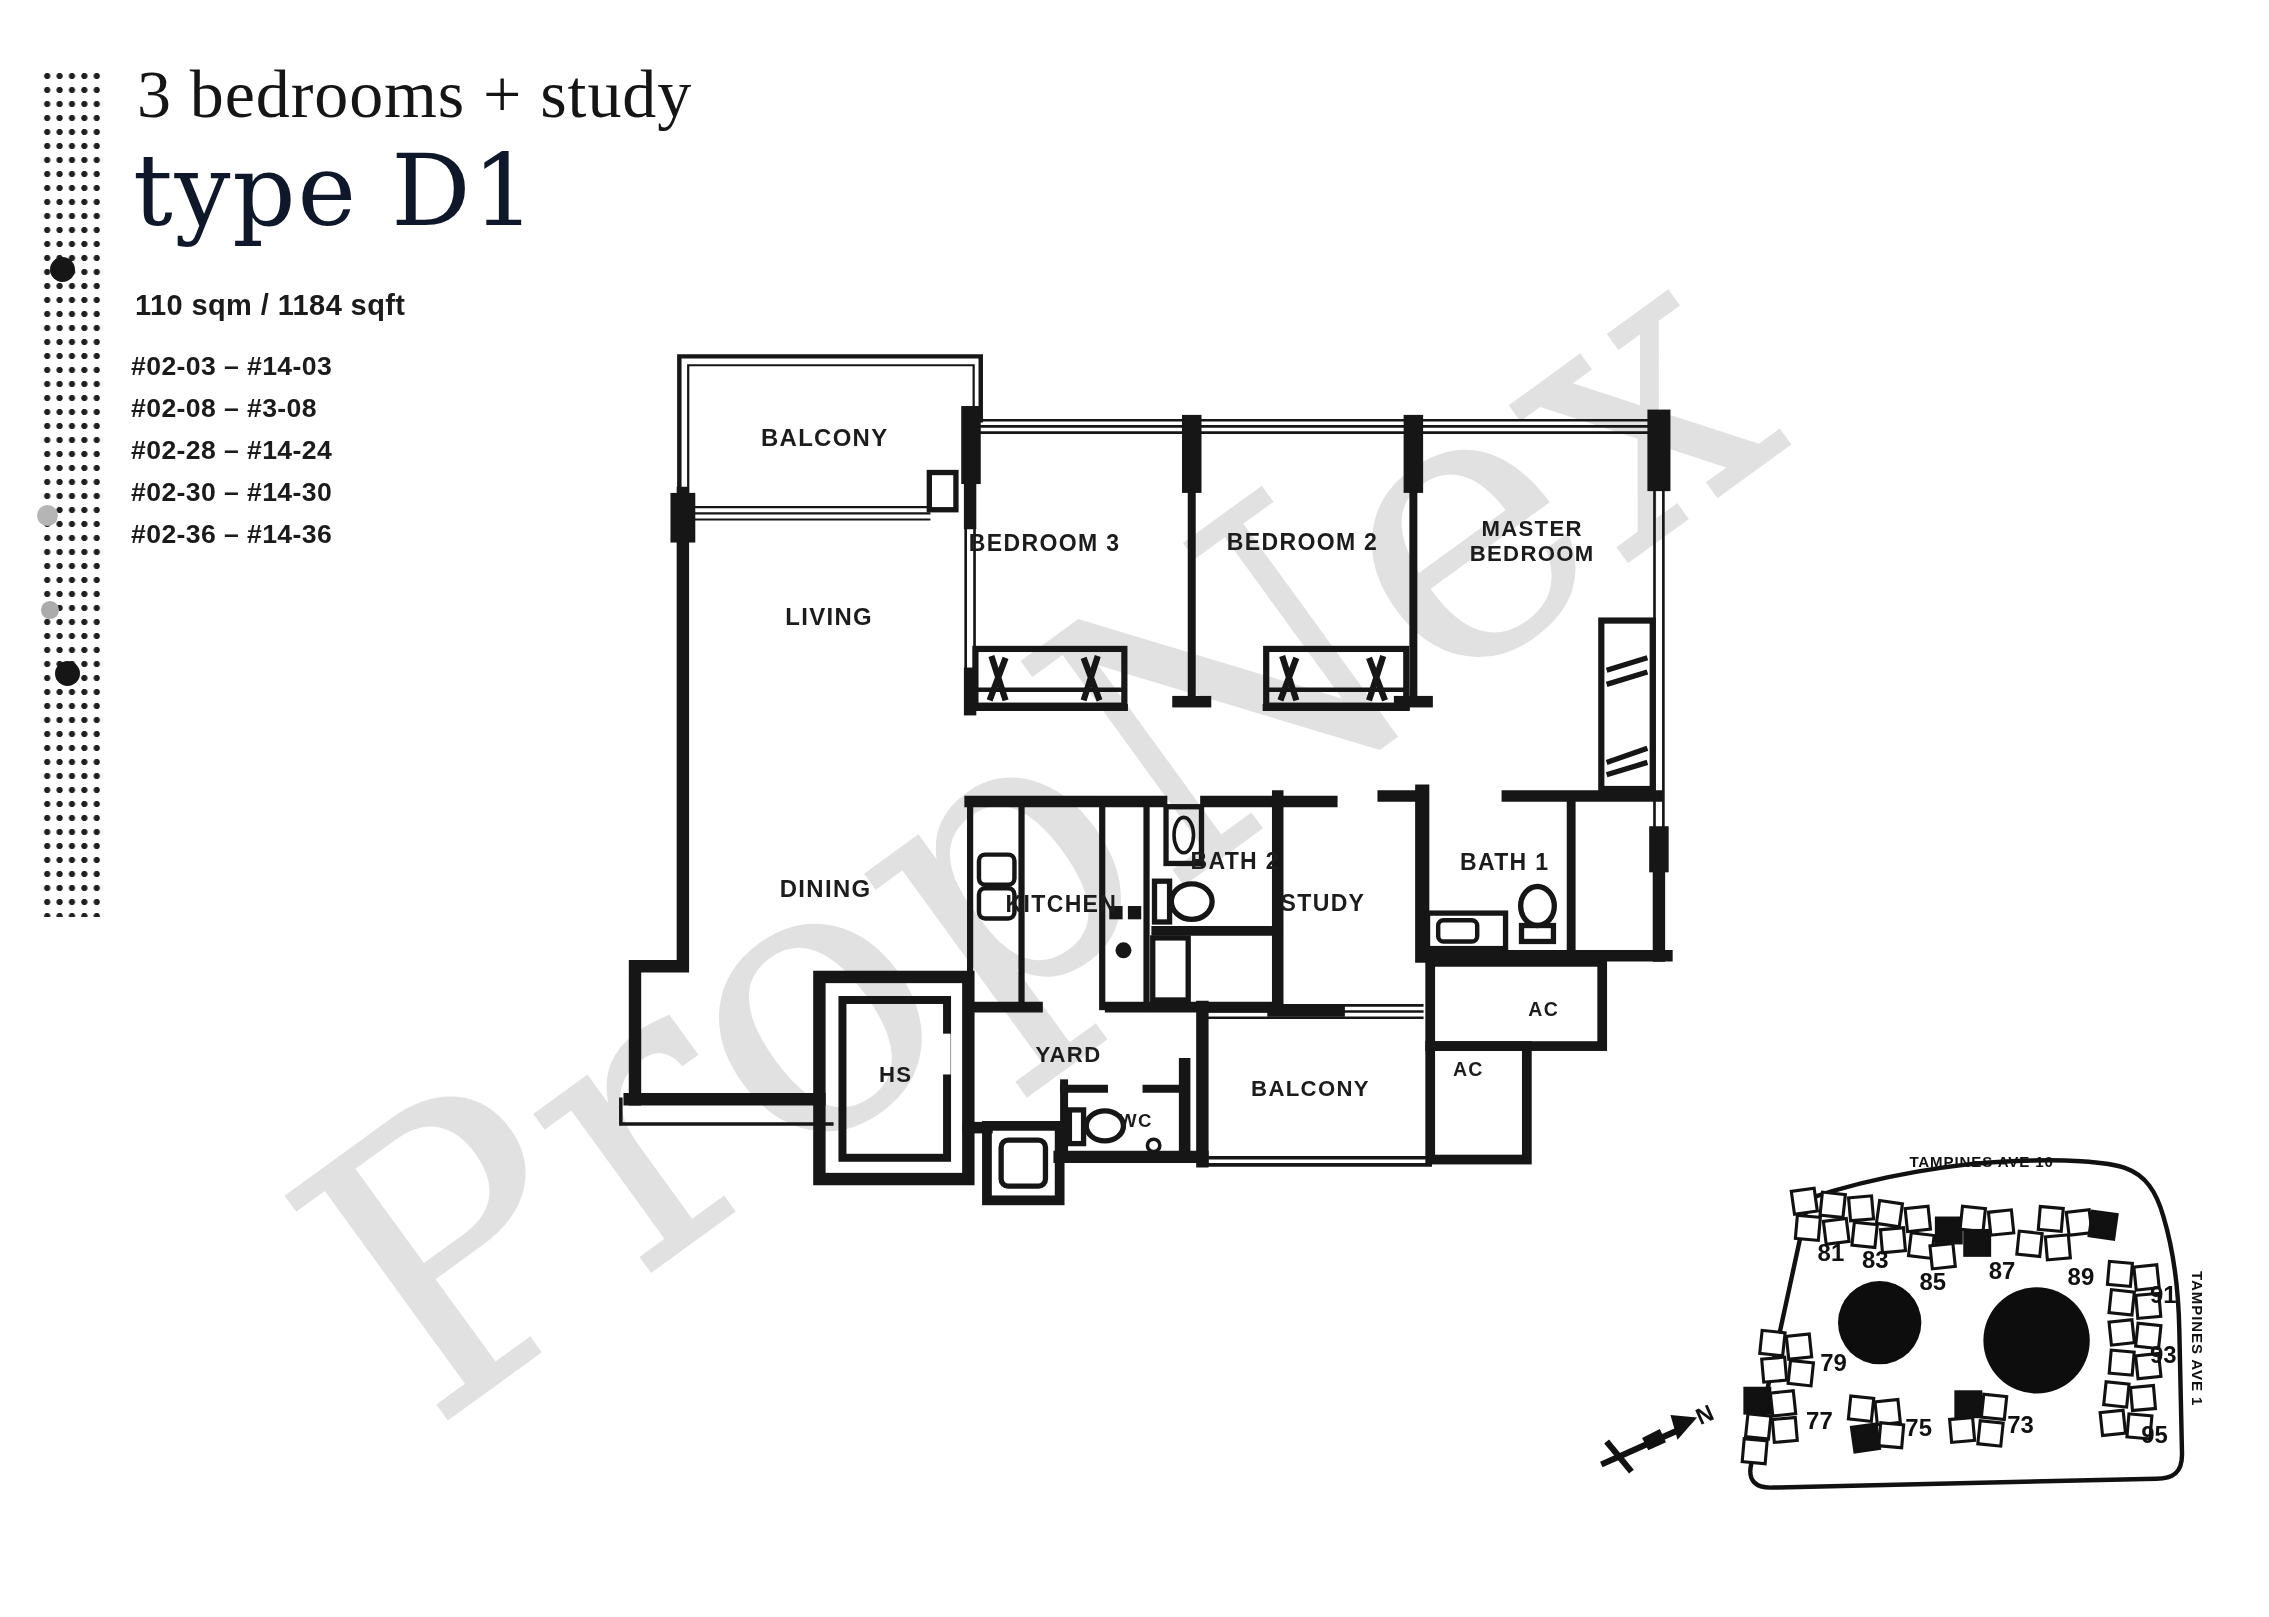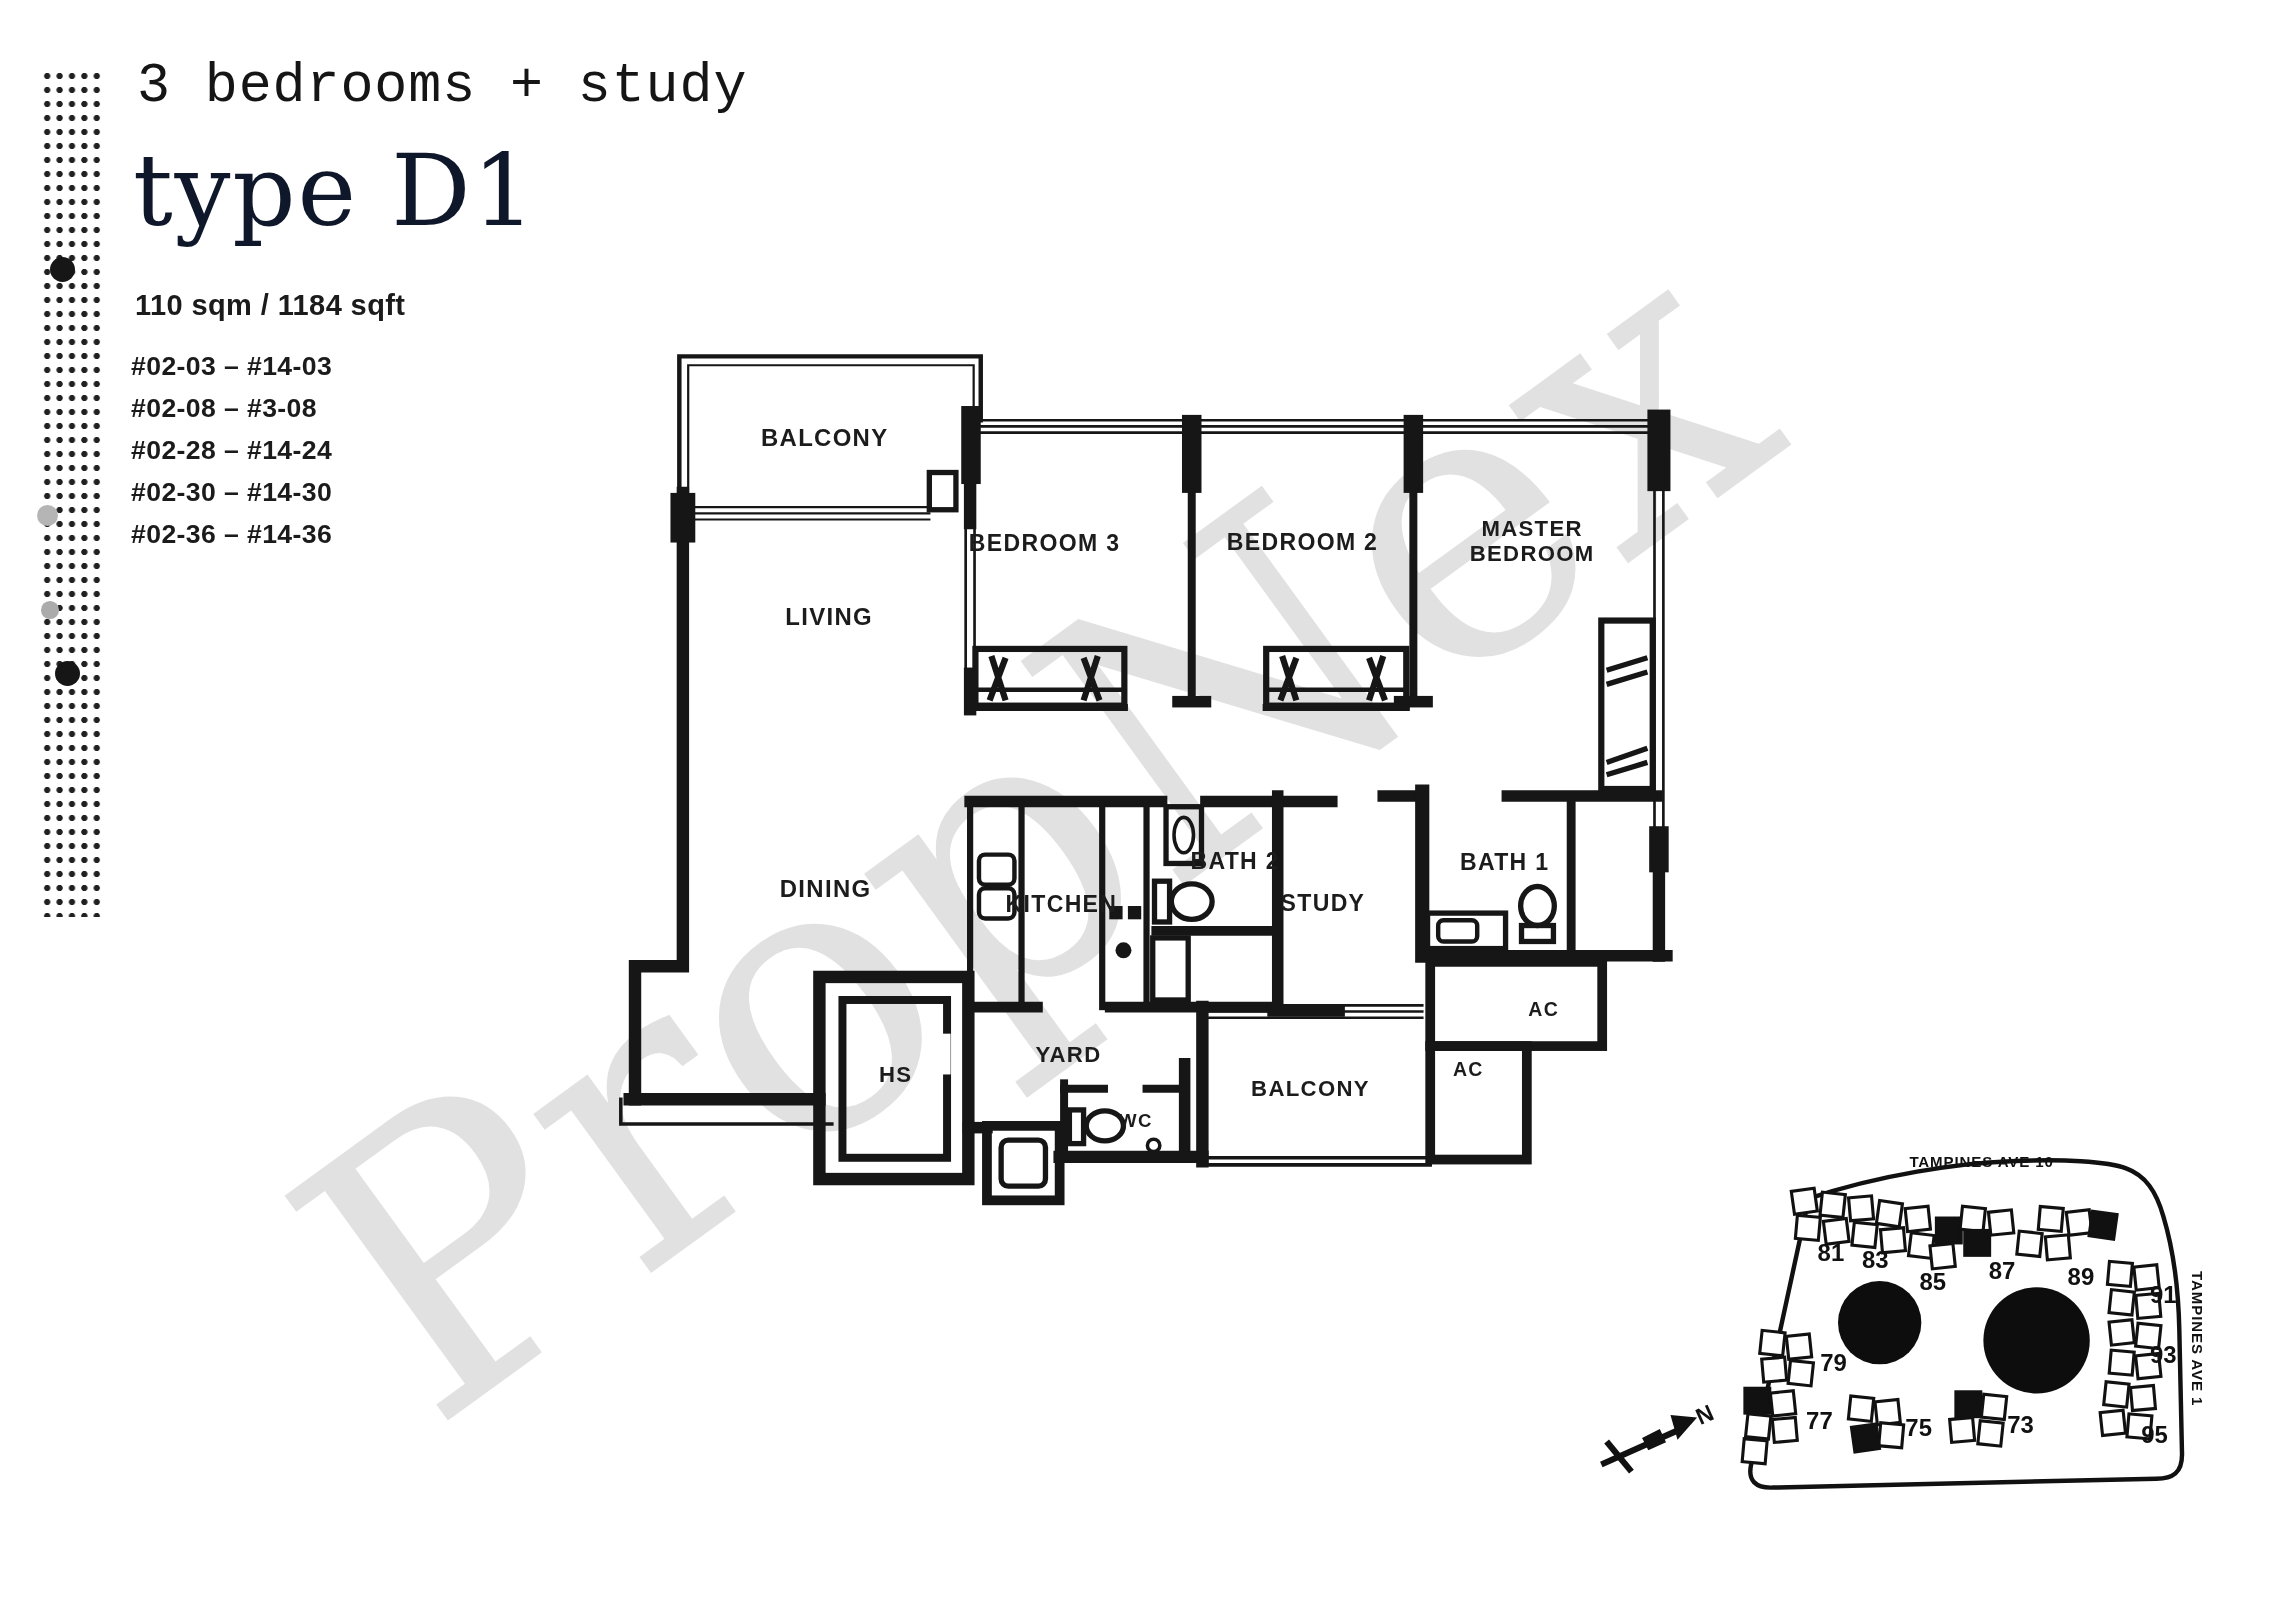--- a/index.html
+++ b/index.html
@@ -8,22 +8,22 @@
   
   .dot-column{position:absolute;left:41px;top:69px;width:64px;height:848px;
     background-image:radial-gradient(circle,#202020 2.7px,rgba(0,0,0,0) 3.5px);
     background-size:12.4px 14px;}
   .big-dot{position:absolute;border-radius:50%;}
   .big-dot.b1{left:50px;top:257px;width:25px;height:25px;background:#161616;}
   .big-dot.g1{left:37px;top:505px;width:21px;height:21px;background:#b5b5b5;}
   .big-dot.g2{left:41px;top:601px;width:17.7px;height:17.7px;background:#ababab;}
   .big-dot.b2{left:55px;top:661px;width:25px;height:25px;background:#161616;}
   
-  .hdr-sub{position:absolute;left:137px;top:55px;font-family:Liberation Mono, monospace;
-    font-size:55px;letter-spacing:0.9px;color:#151515;}
+  .hdr-sub{position:absolute;left:137px;top:55px;font-family:Liberation Serif, serif;
+    font-size:68px;letter-spacing:0.9px;color:#151515;}
   .hdr-title{position:absolute;left:133px;top:133px;font-family:"DejaVu Serif",serif;
     font-size:99px;letter-spacing:1.8px;color:#0f172a;}
   .hdr-area{position:absolute;left:135px;top:289px;font-size:29px;font-weight:bold;
     letter-spacing:0.4px;color:#1b1b1b;}
   .hdr-units{position:absolute;left:131px;top:337px;font-size:26.6px;font-weight:bold;
     color:#1b1b1b;line-height:42px;letter-spacing:0.4px;margin-top:8px;}
   svg{position:absolute;left:0;top:0;}
   .room-label{font-family:"Liberation Sans",sans-serif;font-weight:bold;fill:#1c1c1c;
     letter-spacing:1.5px;}
   .map-label{font-family:"Liberation Sans",sans-serif;font-weight:bold;fill:#111111;}

